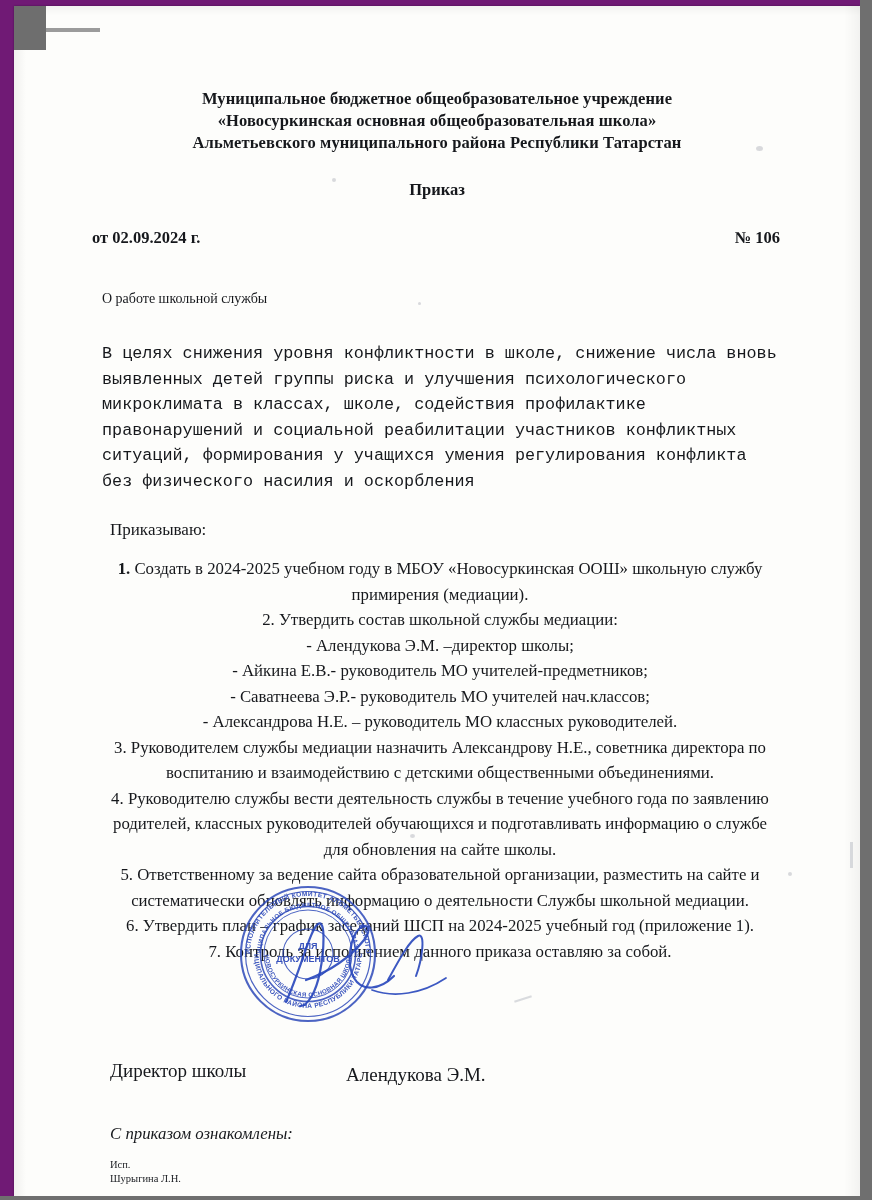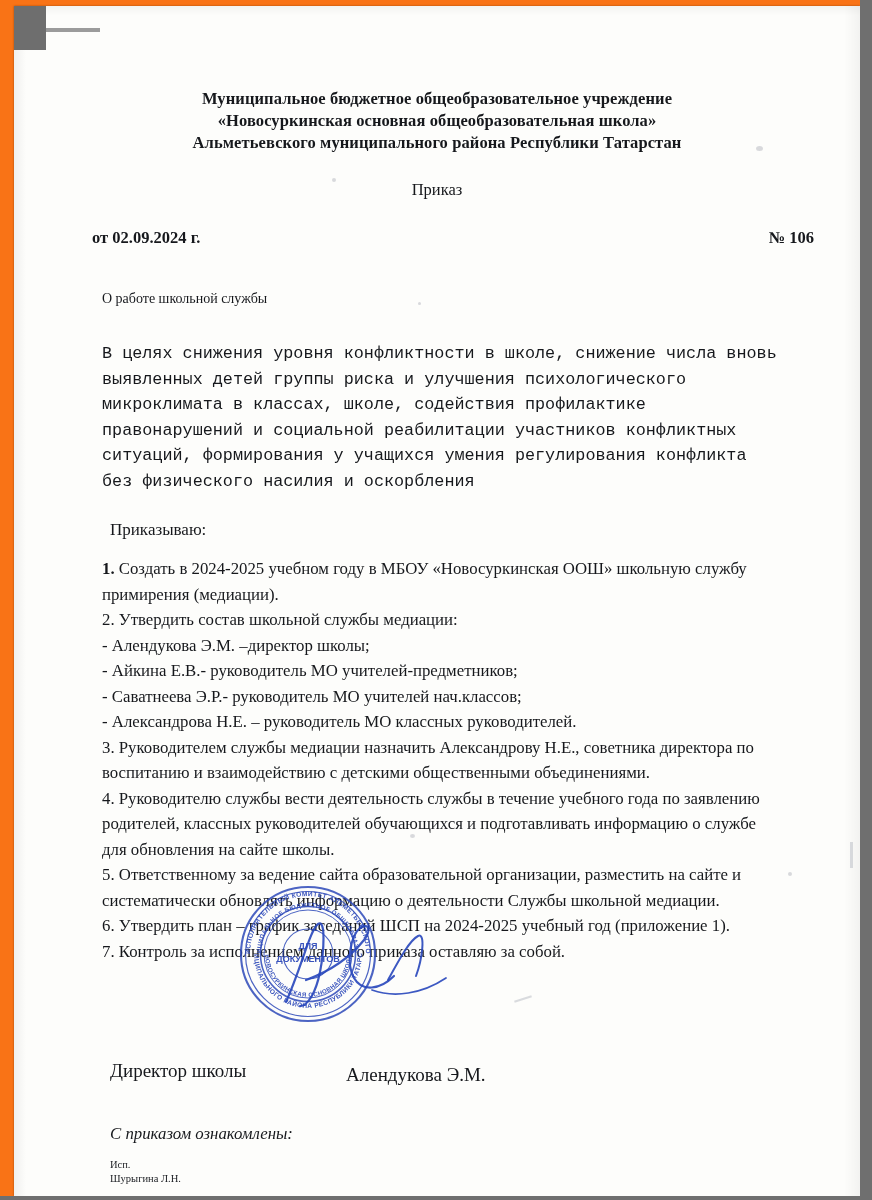--- a/index.html
+++ b/index.html
@@ -5,21 +5,21 @@
   html, body {
     margin: 0;
     padding: 0;
     background: #8d8d8d;
   }
   .page-wrap {
     position: relative;
     width: 872px;
     height: 1200px;
     overflow: hidden;
-    background: #f97316;
+    background: #701a75;
     font-family: "Liberation Serif", serif;
   }
   
   .sheet {
     position: absolute;
     left: 14px;
     top: 6px;
     width: 846px;
     height: 1190px;
     background: #fdfdfb;
@@ -86,30 +86,30 @@
     text-align: center;
     font-weight: bold;
     font-size: 16.5px;
     line-height: 22px;
     letter-spacing: 0.1px;
   }
   .doc-header div { white-space: nowrap; }
 
   .doc-kind {
     text-align: center;
-    font-weight: normal;
+    font-weight: bold;
     font-size: 16.5px;
     margin-top: 26px;
   }
 
   .date-row {
     display: flex;
     justify-content: space-between;
     align-items: flex-end;
-    margin: 28px 46px 0 78px;
+    margin: 28px 80px 0 78px;
     font-weight: bold;
     font-size: 16.5px;
   }
 
   .subject {
     margin: 40px 0 9px 88px;
     font-size: 14px;
     line-height: 21px;
   }
 
@@ -122,20 +122,21 @@
   }
   .order-word {
     margin: 26px 0 0 96px;
     font-weight: normal;
     font-size: 17px;
   }
   .items {
     margin: 16px 82px 0 88px;
     font-size: 16.8px;
     line-height: 25.5px;
+    text-align: center;
   }
   .items p { margin: 0; }
   .num-bold { font-weight: bold; }
 
   
   .sign-row {
     margin: 96px 0 0 96px;
     font-size: 19px;
     position: relative;
   }

